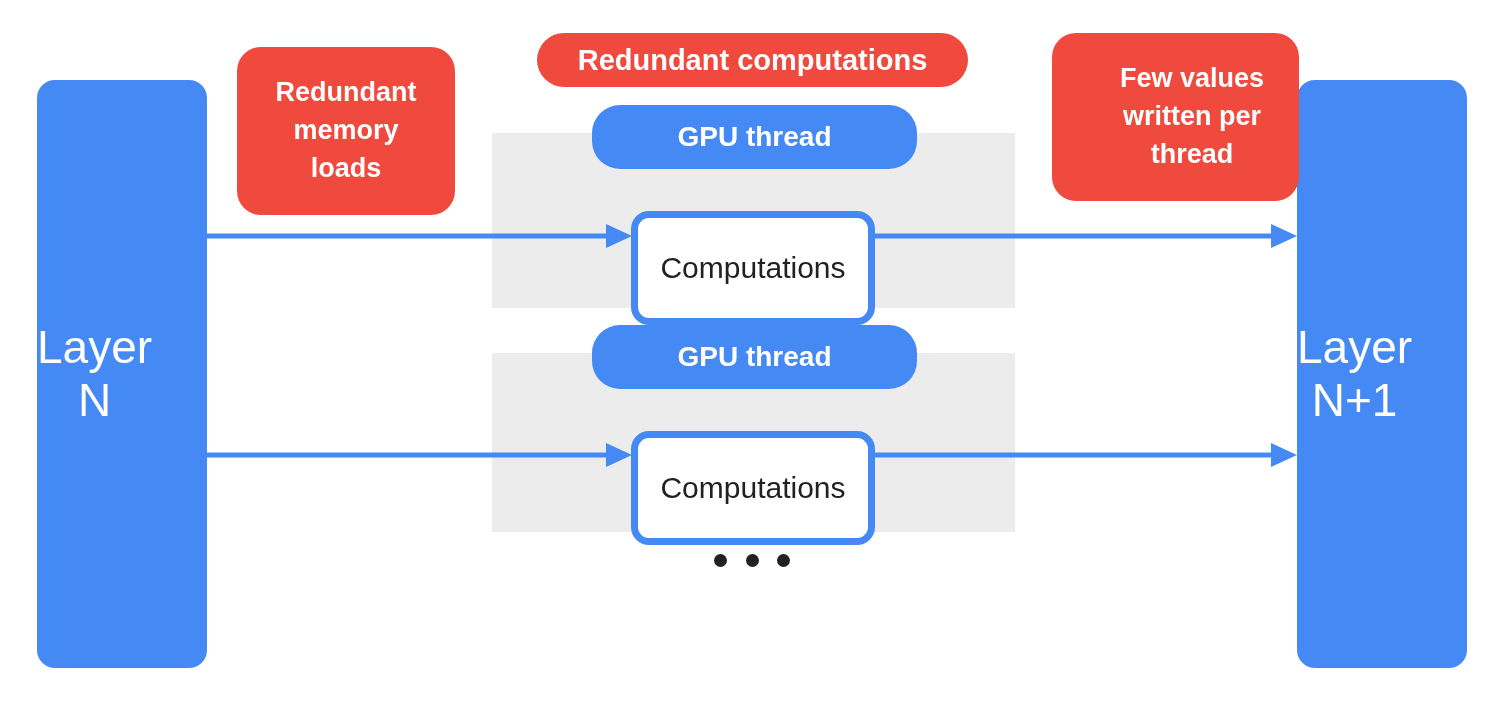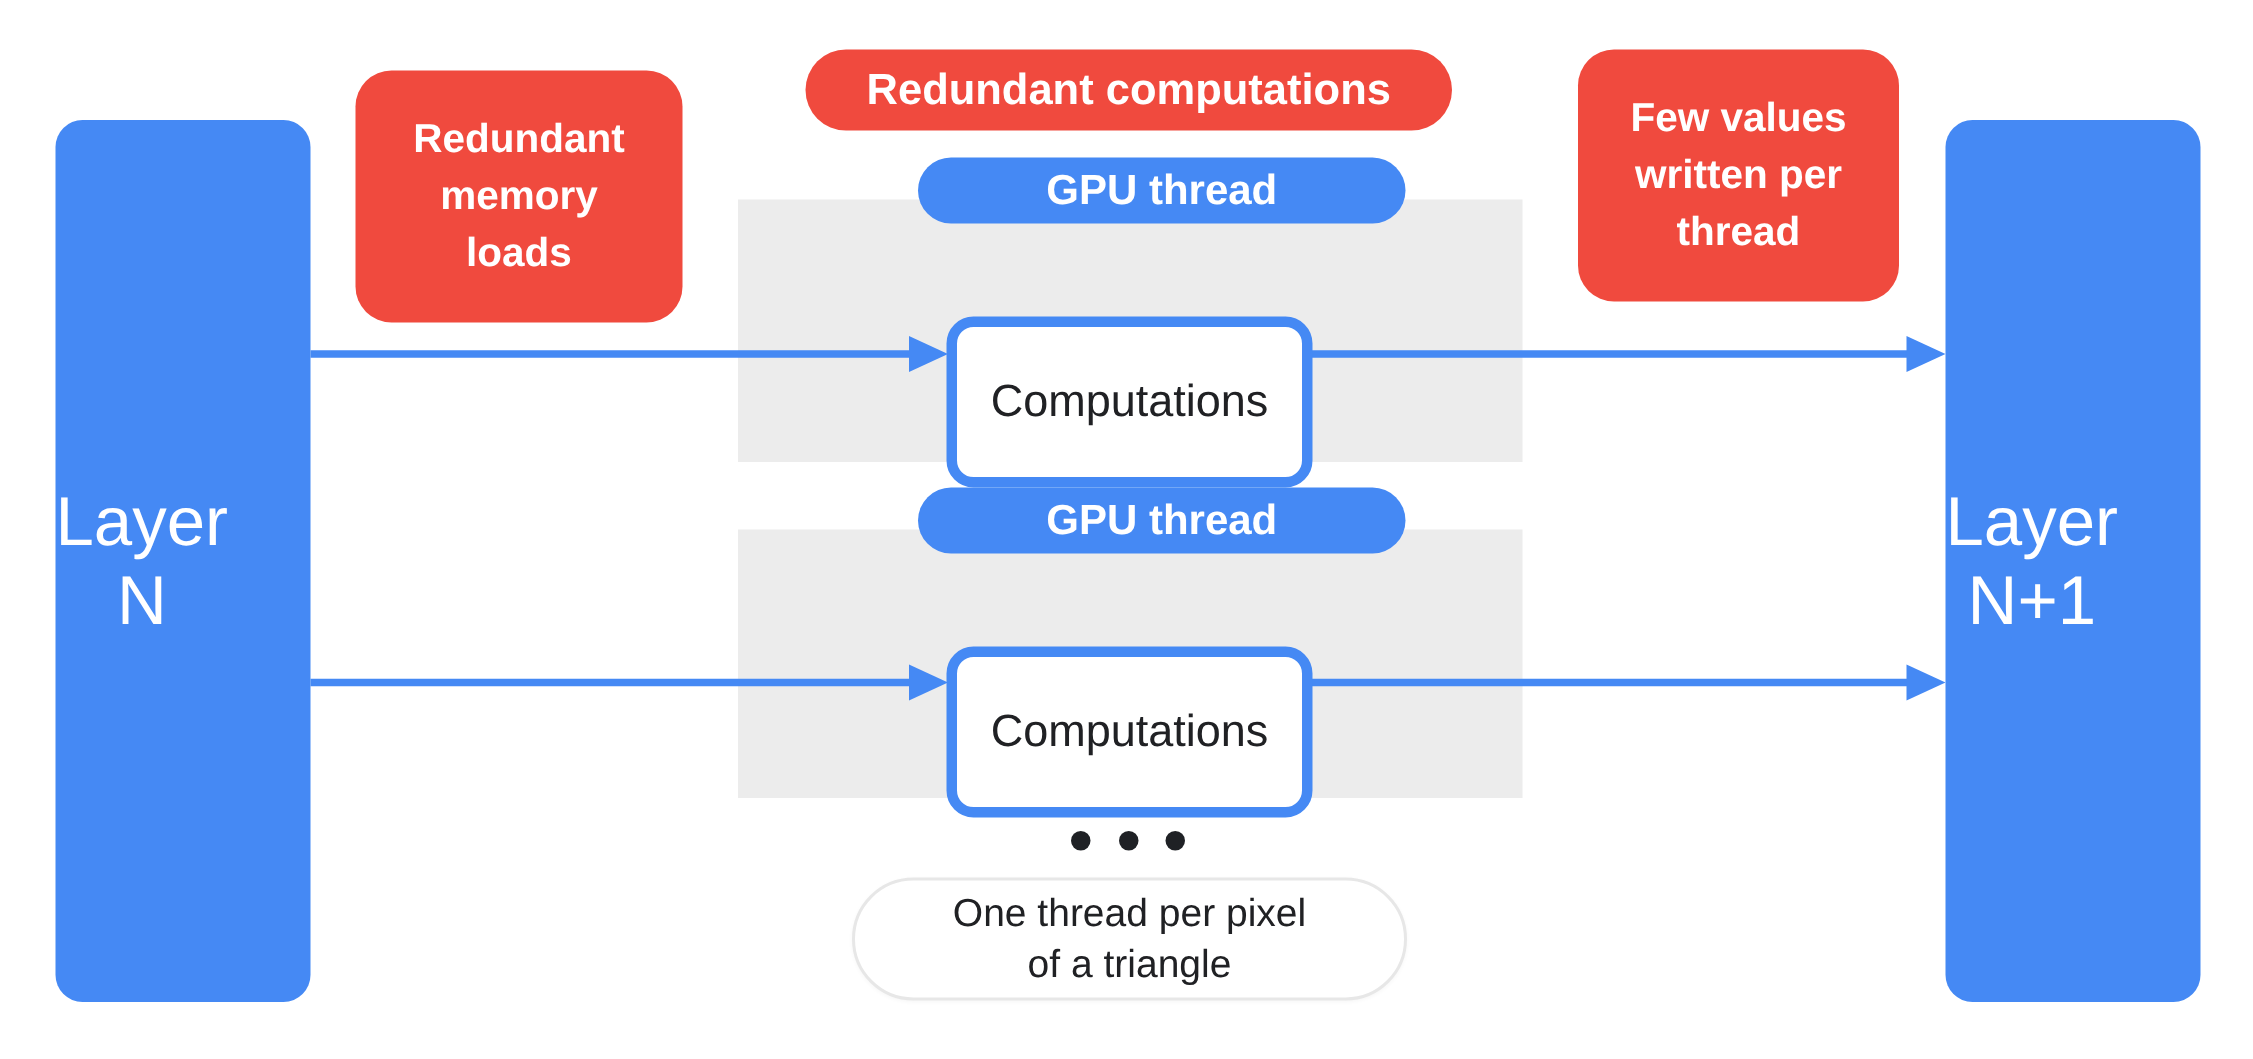--- a/index.html
+++ b/index.html
@@ -43,21 +43,21 @@
     align-items: center;
     justify-content: center;
     z-index: 4;
   }
   .red-box {
     border-radius: 24px;
     font-size: 27px;
     line-height: 1.4;
   }
   .red-note-left  { left: 237px;  top: 33px; width: 218px; height: 168px; margin-top: 14px; }
-  .red-note-right { left: 1052px; top: 33px; width: 214px; height: 168px; }
+  .red-note-right { left: 1052px; top: 33px; width: 214px; height: 168px; padding-left: 33px; }
   .red-pill {
     left: 537px; top: 33px; width: 431px; height: 54px;
     border-radius: 27px;
     font-size: 29px;
   }
 
   
   .gray-band {
     background: #ECECEC;
     left: 492px;
@@ -70,23 +70,23 @@
   
   .gpu-pill {
     background: #4589F4;
     color: #ffffff;
     font-weight: bold;
     font-size: 28px;
     border-radius: 28px;
     display: flex;
     align-items: center;
     justify-content: center;
-    left: 612px;
+    left: 592px;
     width: 325px;
-    height: 44px;
+    height: 64px;
     z-index: 4;
   }
   .gpu-pill-1 { top: 105px; }
   .gpu-pill-2 { top: 325px; }
 
   
   .comp-box {
     background: #ffffff;
     border: 7px solid #4589F4;
     border-radius: 18px;
@@ -205,18 +205,14 @@
   <div class="abs comp-box comp-box-2">
     <span>Computations</span>
   </div>
 
   <div class="abs dots">
     <span class="dot"></span>
     <span class="dot"></span>
     <span class="dot"></span>
   </div>
 
-  <div class="abs footnote-pill">
-    <span class="preline">One thread per pixel
-of a triangle</span>
-  </div>
 
 </div>
 
 </body></html>

